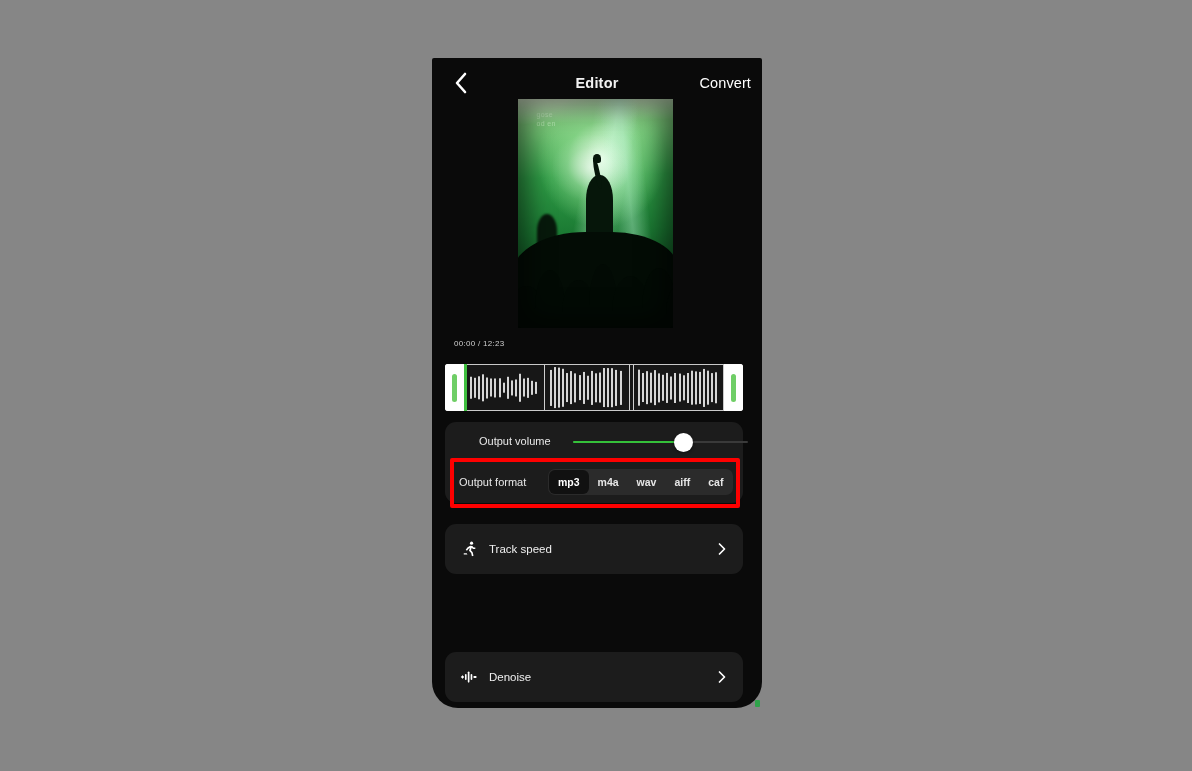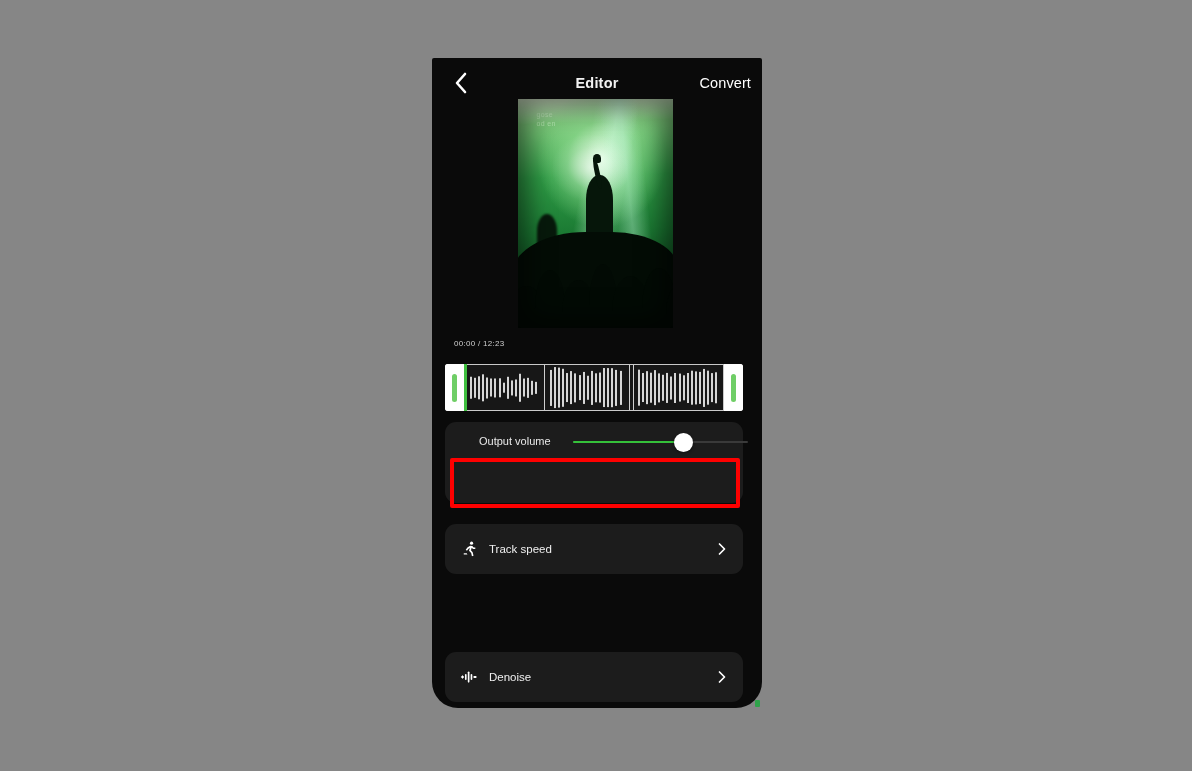--- a/index.html
+++ b/index.html
@@ -512,20 +512,30 @@
   </div>
 
   <div class="card" id="settings-card">
     <div id="volume-row">
       <div id="volume-label">Output volume</div>
       <div id="volume-slider">
         <div id="volume-fill" style="width: 63%; background: rgb(53, 193, 58);"></div>
         <div id="volume-thumb" style="left: 63%;"></div>
       </div>
     </div>
+    <div id="format-row">
+      <div id="format-label">Output format</div>
+      <div id="format-segments">
+          <div class="format-pill selected">mp3</div>
+          <div class="format-pill">m4a</div>
+          <div class="format-pill">wav</div>
+          <div class="format-pill">aiff</div>
+          <div class="format-pill">caf</div>
+        </div>
+    </div>
   </div>
 
   <div class="card feature-row" id="row-track-speed">
     <div class="feature-icon">
       <svg width="18" height="18" viewBox="0 0 24 24" fill="#ffffff">
         <circle cx="15.4" cy="4.2" r="2.1"></circle>
         <path d="M13.6 7.6 L10.2 9.6 L7.6 13.0 L9.3 14.2 L11.4 11.5 L13.2 10.6 L12.0 14.4 L14.9 17.4 L15.9 21.6 L18.0 21.1 L16.9 16.2 L14.6 13.7 L15.6 10.2 L17.4 12.1 L20.4 12.1 L20.4 10.1 L18.3 10.1 L16.4 7.9 Z"></path>
         <path d="M9.0 17.6 L5.0 17.6 L5.0 19.4 L9.9 19.4 Z"></path>
       </svg>
     </div>

